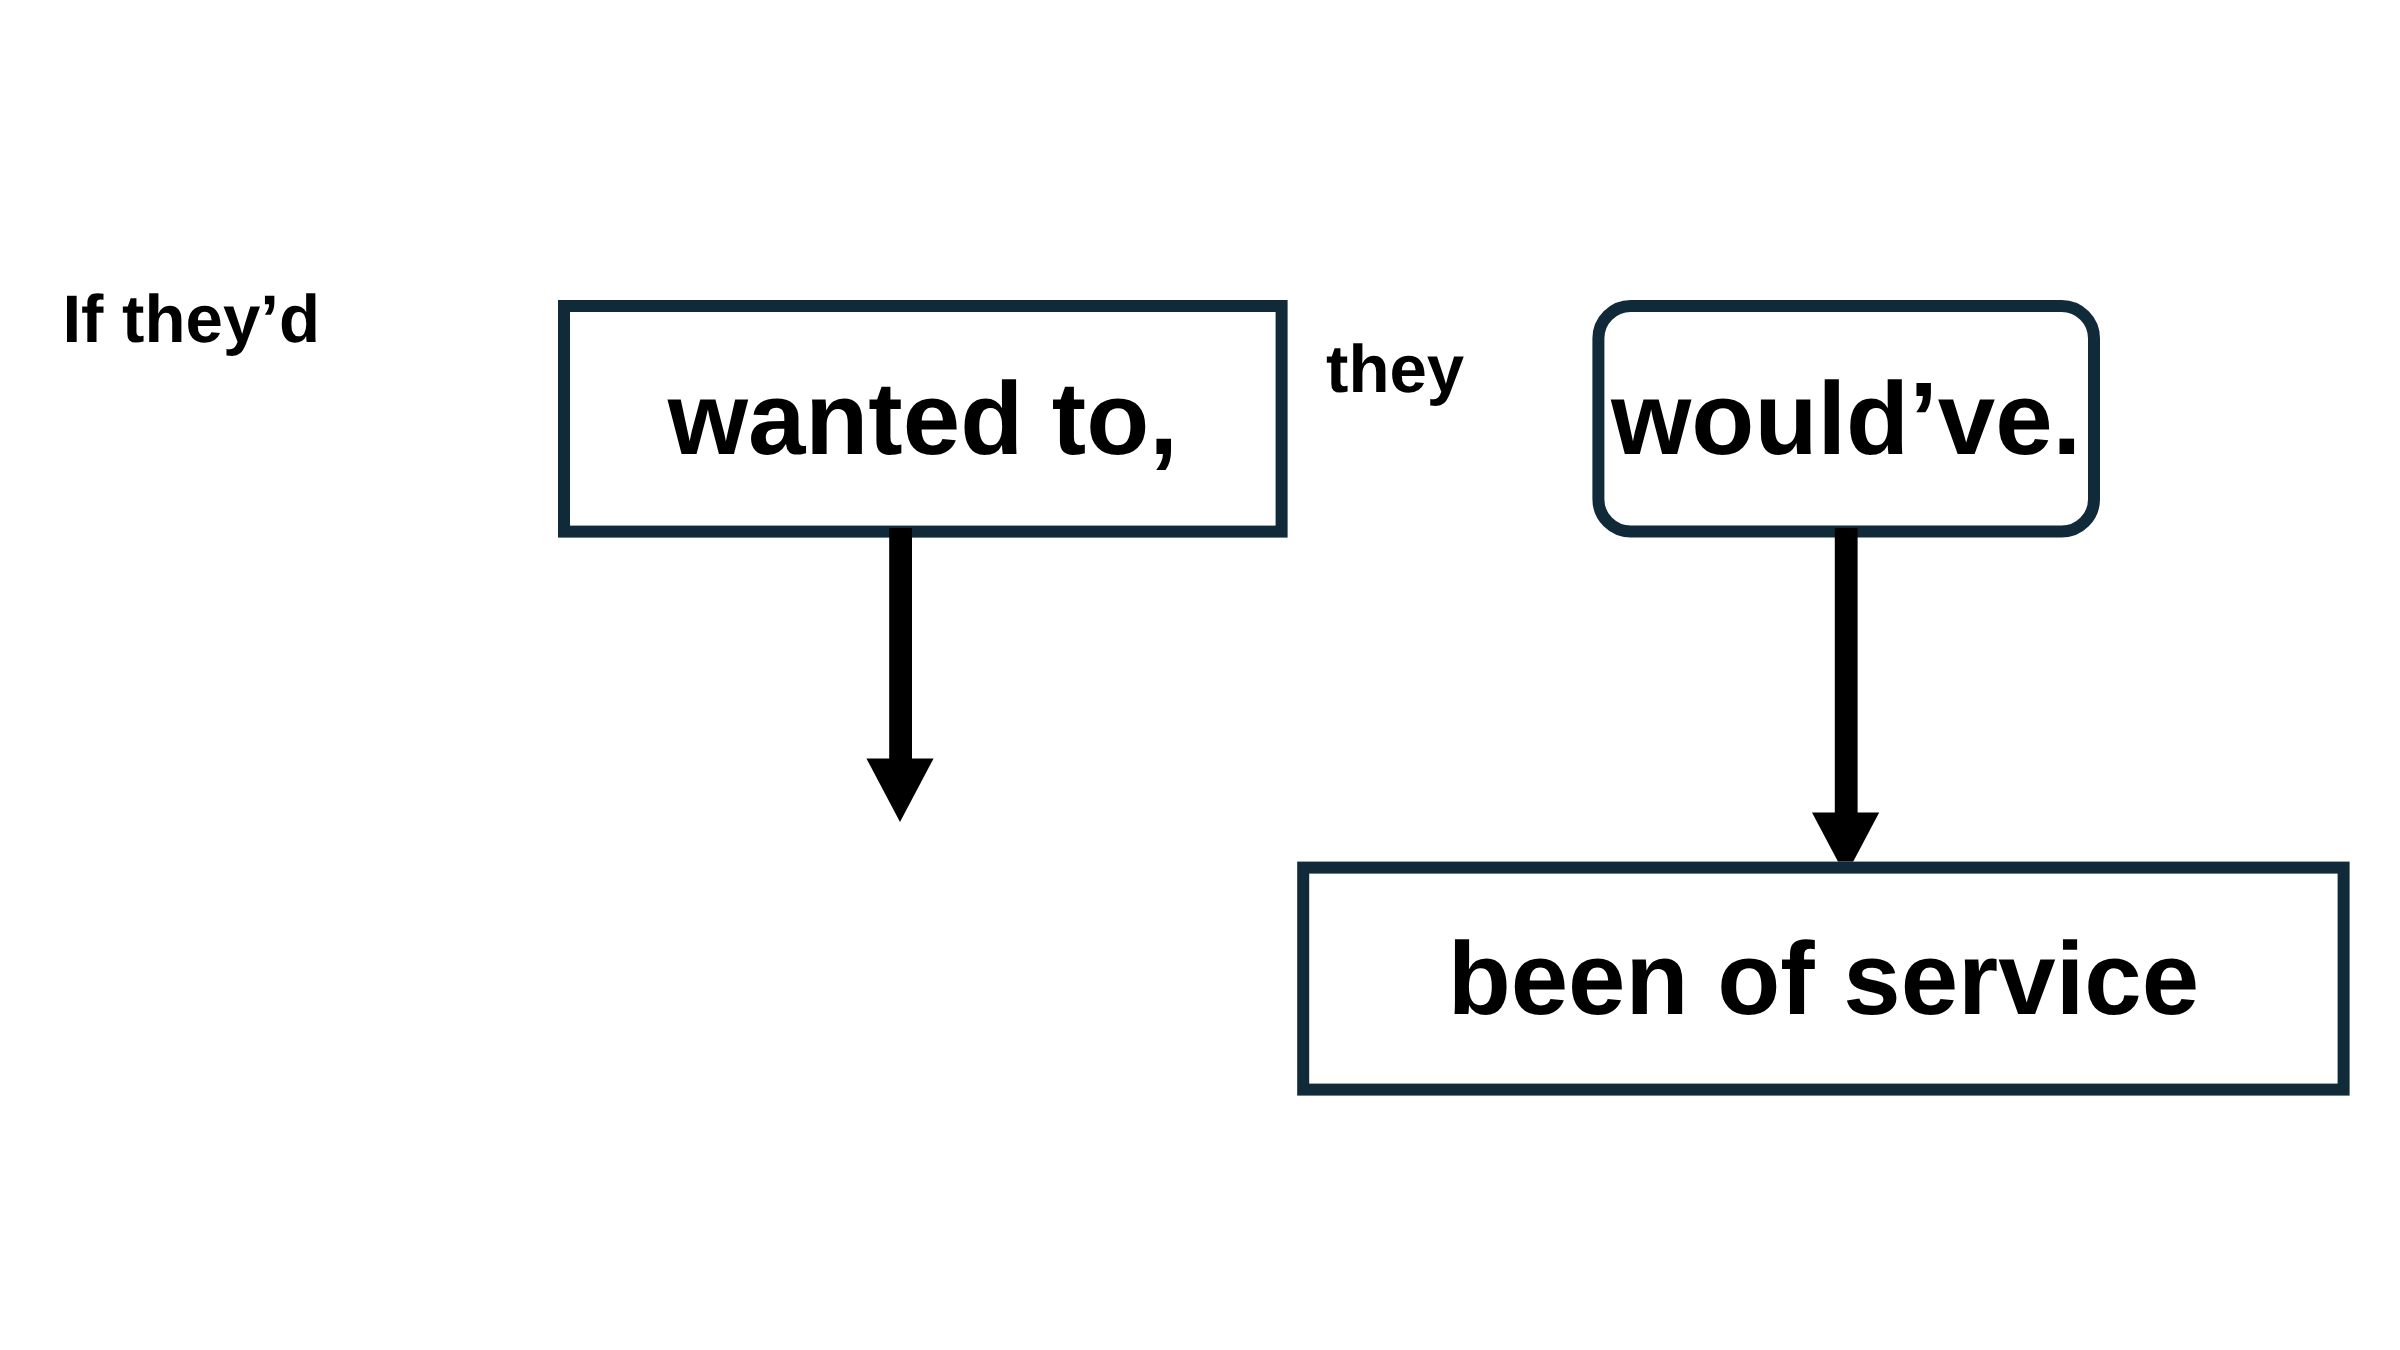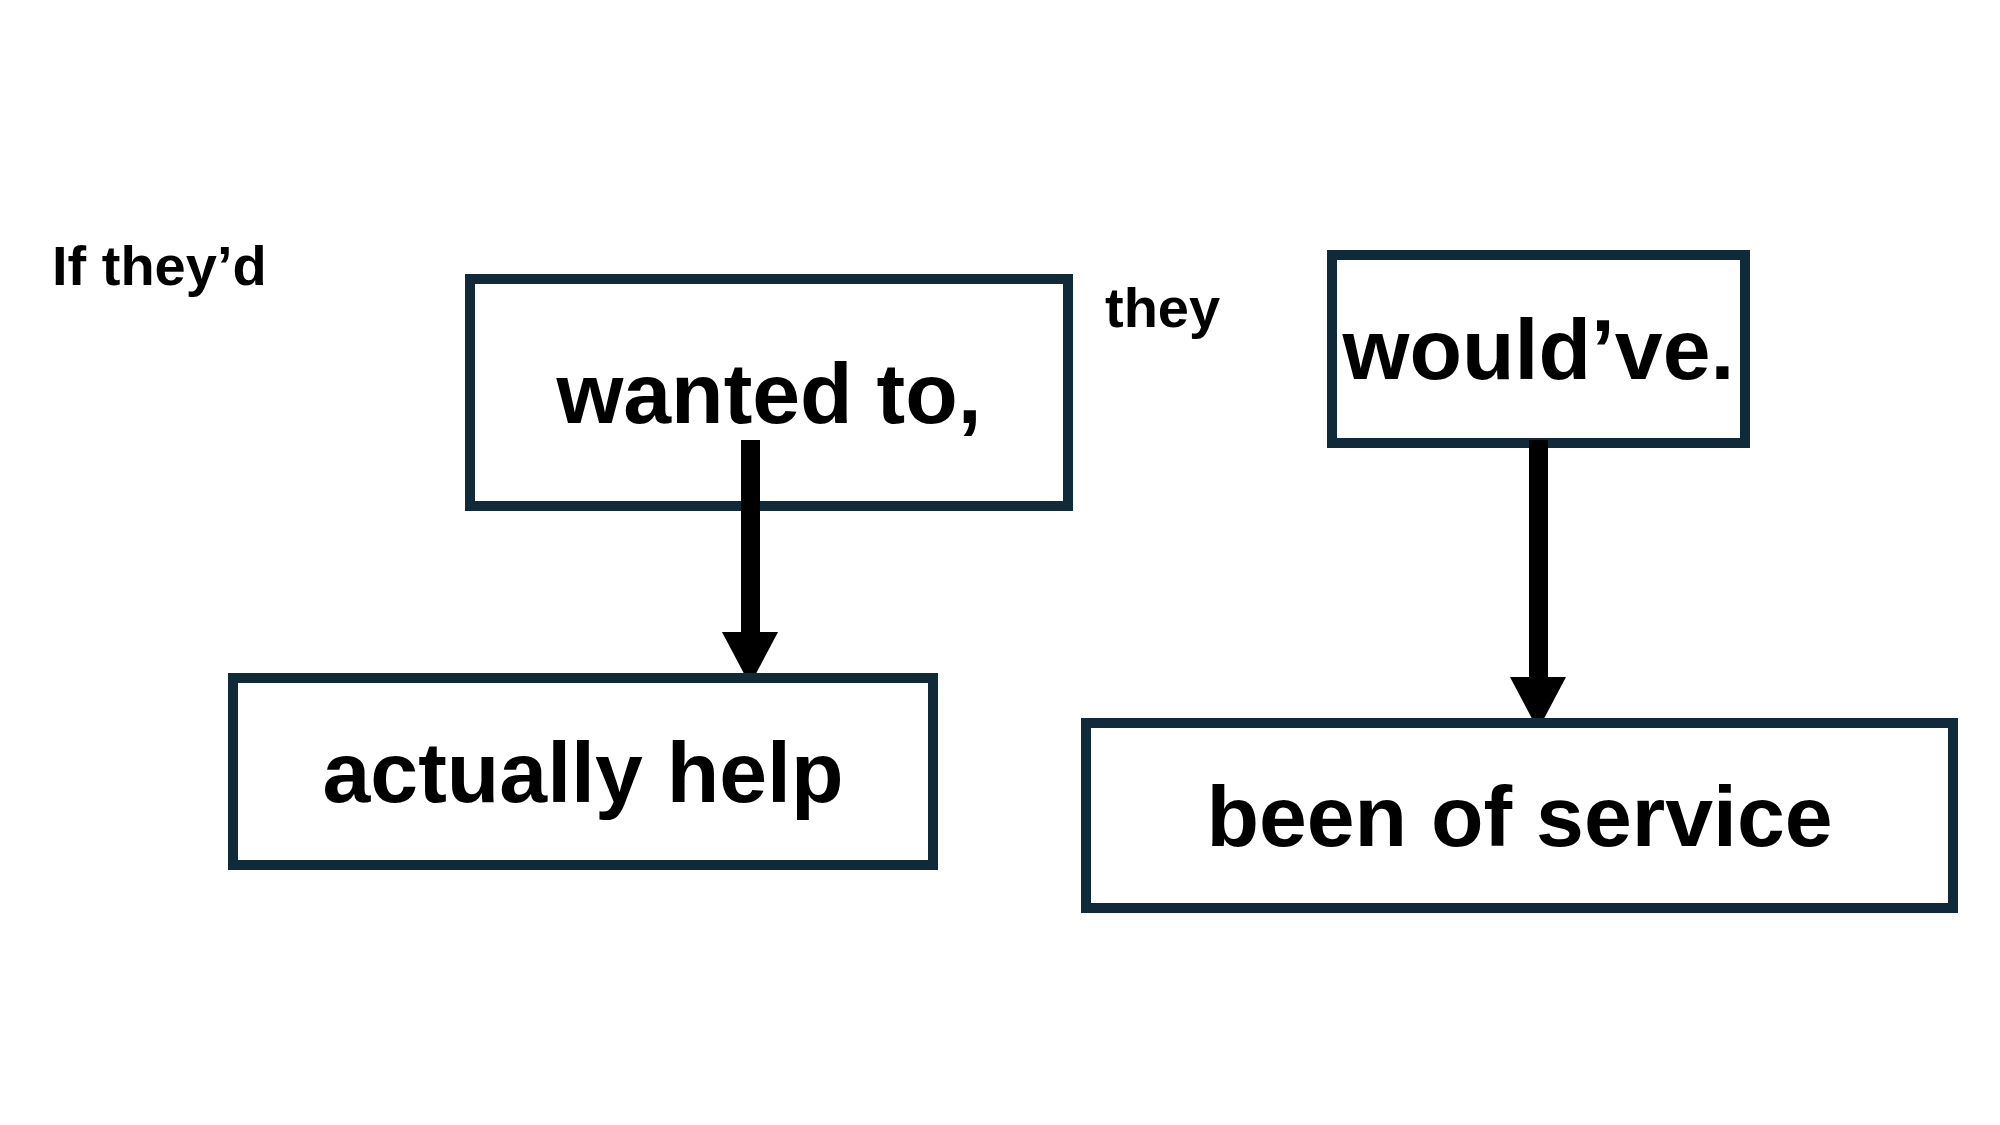--- a/index.html
+++ b/index.html
@@ -40,22 +40,22 @@
     font-weight: bold;
     font-size: 86px;
     line-height: 1;
     color: #000000;
     white-space: nowrap;
   }
   
   #text-if-theyd   { left: 52px;  top: 238px; }
   #text-they       { left: 1105px; top: 238px; margin-top: 42px; }
 
-  #chip-wanted-to  { left: 465px;  top: 250px;  width: 608px; height: 237px; margin-top: 24px; }
-  #chip-wouldve    { left: 1327px; top: 250px;  width: 423px; height: 198px; }
+  #chip-wanted-to  { left: 465px;  top: 250px;  width: 608px; height: 198px; }
+  #chip-wouldve    { left: 1327px; top: 250px;  width: 423px; height: 198px; border-radius: 32px; }
   #chip-actually-help { left: 228px; top: 673px; width: 710px; height: 197px; }
   #chip-been-of-service { left: 1081px; top: 718px; width: 877px; height: 195px; }
 
   .arrow {
     position: absolute;
     overflow: visible;
   }
   #arrow-left  { left: 712px;  top: 440px; width: 76px; height: 245px; }
   #arrow-right { left: 1500px; top: 440px; width: 76px; height: 290px; }
 </style>
@@ -79,21 +79,18 @@
   <svg class="arrow" id="arrow-left" viewBox="0 0 76 245">
     <rect x="29" y="0" width="19" height="208" fill="#000000"></rect>
     <polygon points="10,192 66,192 38,245" fill="#000000"></polygon>
   </svg>
 
   <svg class="arrow" id="arrow-right" viewBox="0 0 76 290">
     <rect x="29" y="0" width="19" height="253" fill="#000000"></rect>
     <polygon points="10,237 66,237 38,290" fill="#000000"></polygon>
   </svg>
 
-  <div class="chip" id="chip-actually-help">
-    <span class="chip-label">actually help</span>
-  </div>
 
   <div class="chip" id="chip-been-of-service">
     <span class="chip-label">been of service</span>
   </div>
 
 </div>
 
 </body></html>

